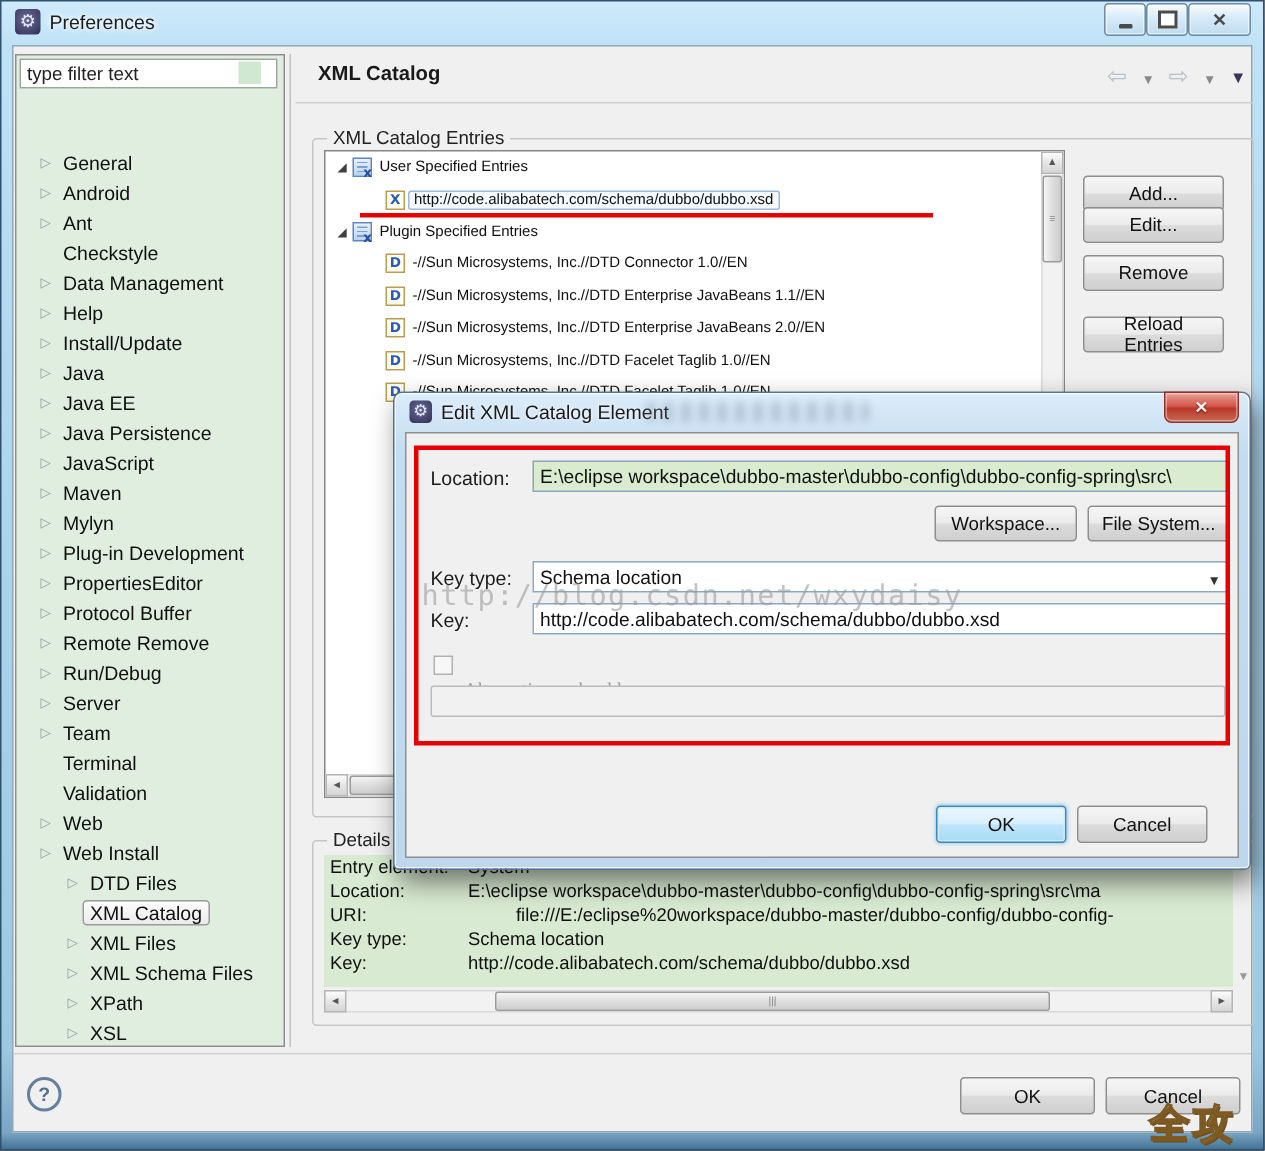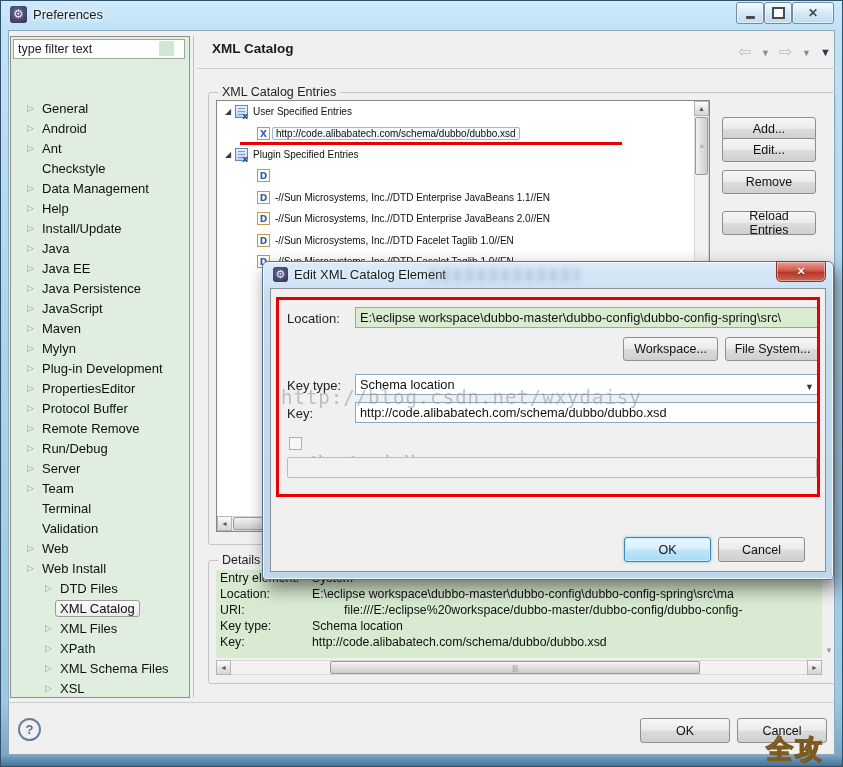--- a/index.html
+++ b/index.html
@@ -272,26 +272,26 @@
         <span class="lbl">XML Catalog</span>
       </div>
 
       <div class="side-item" data-state="collapsed child">
         <span class="arrow"></span>
         <span class="lbl">XML Files</span>
       </div>
 
       <div class="side-item" data-state="collapsed child">
         <span class="arrow"></span>
+        <span class="lbl">XML Schema Files</span>
+      </div>
+
+      <div class="side-item" data-state="collapsed child">
+        <span class="arrow"></span>
         <span class="lbl">XPath</span>
-      </div>
-
-      <div class="side-item" data-state="collapsed child">
-        <span class="arrow"></span>
-        <span class="lbl">XML Schema Files</span>
       </div>
 
       <div class="side-item" data-state="collapsed child">
         <span class="arrow"></span>
         <span class="lbl">XSL</span>
       </div>
     </div>
 
   <div class="abs" style="left:193px;top:36px;width:1px;height:662px;background:#c2c2c2;"></div>
 
@@ -323,20 +323,21 @@
 
       <div class="tree-row" data-v="catalog expanded">
         <span class="tw-arrow"></span>
         <span class="t-ico"></span>
         <span class="t-lbl">Plugin Specified Entries</span>
       </div>
 
       <div class="tree-row" data-v="dtd child">
         <span class="tw-arrow"></span>
         <span class="t-ico"></span>
+        <span class="t-lbl">-//Sun Microsystems, Inc.//DTD Connector 1.0//EN</span>
       </div>
 
       <div class="tree-row" data-v="dtd child">
         <span class="tw-arrow"></span>
         <span class="t-ico"></span>
         <span class="t-lbl">-//Sun Microsystems, Inc.//DTD Enterprise JavaBeans 1.1//EN</span>
       </div>
 
       <div class="tree-row" data-v="dtd child">
         <span class="tw-arrow"></span>

